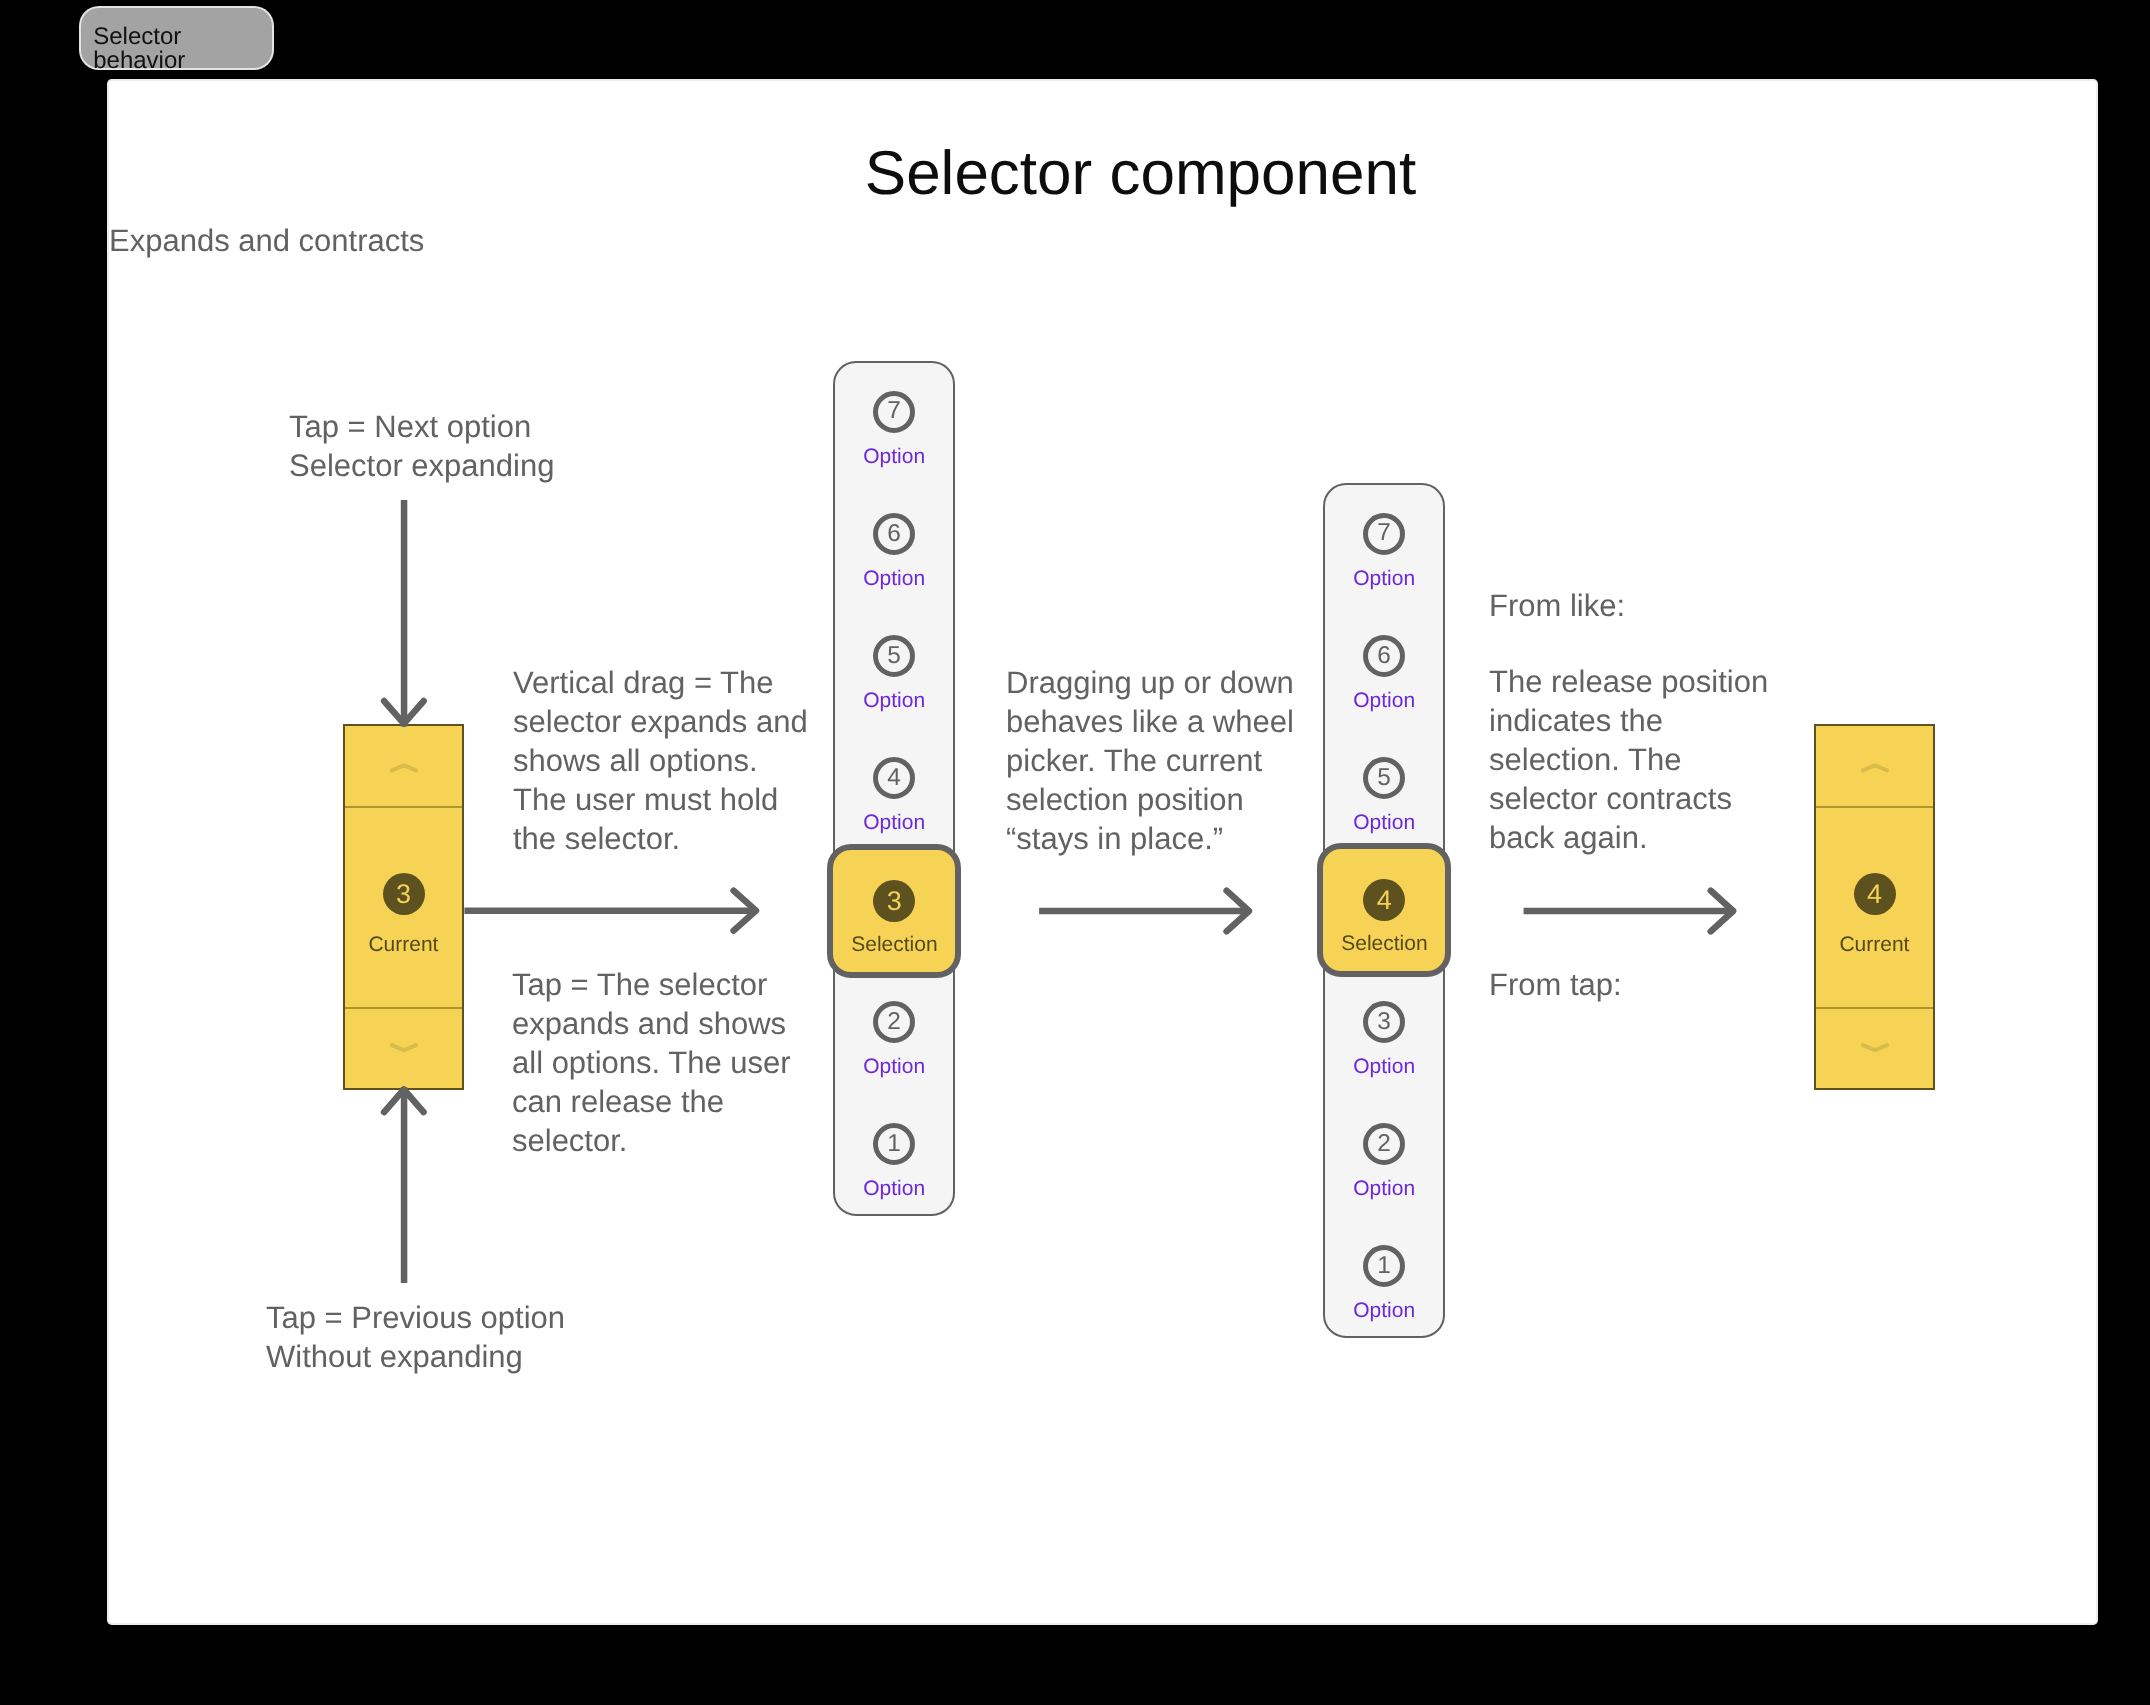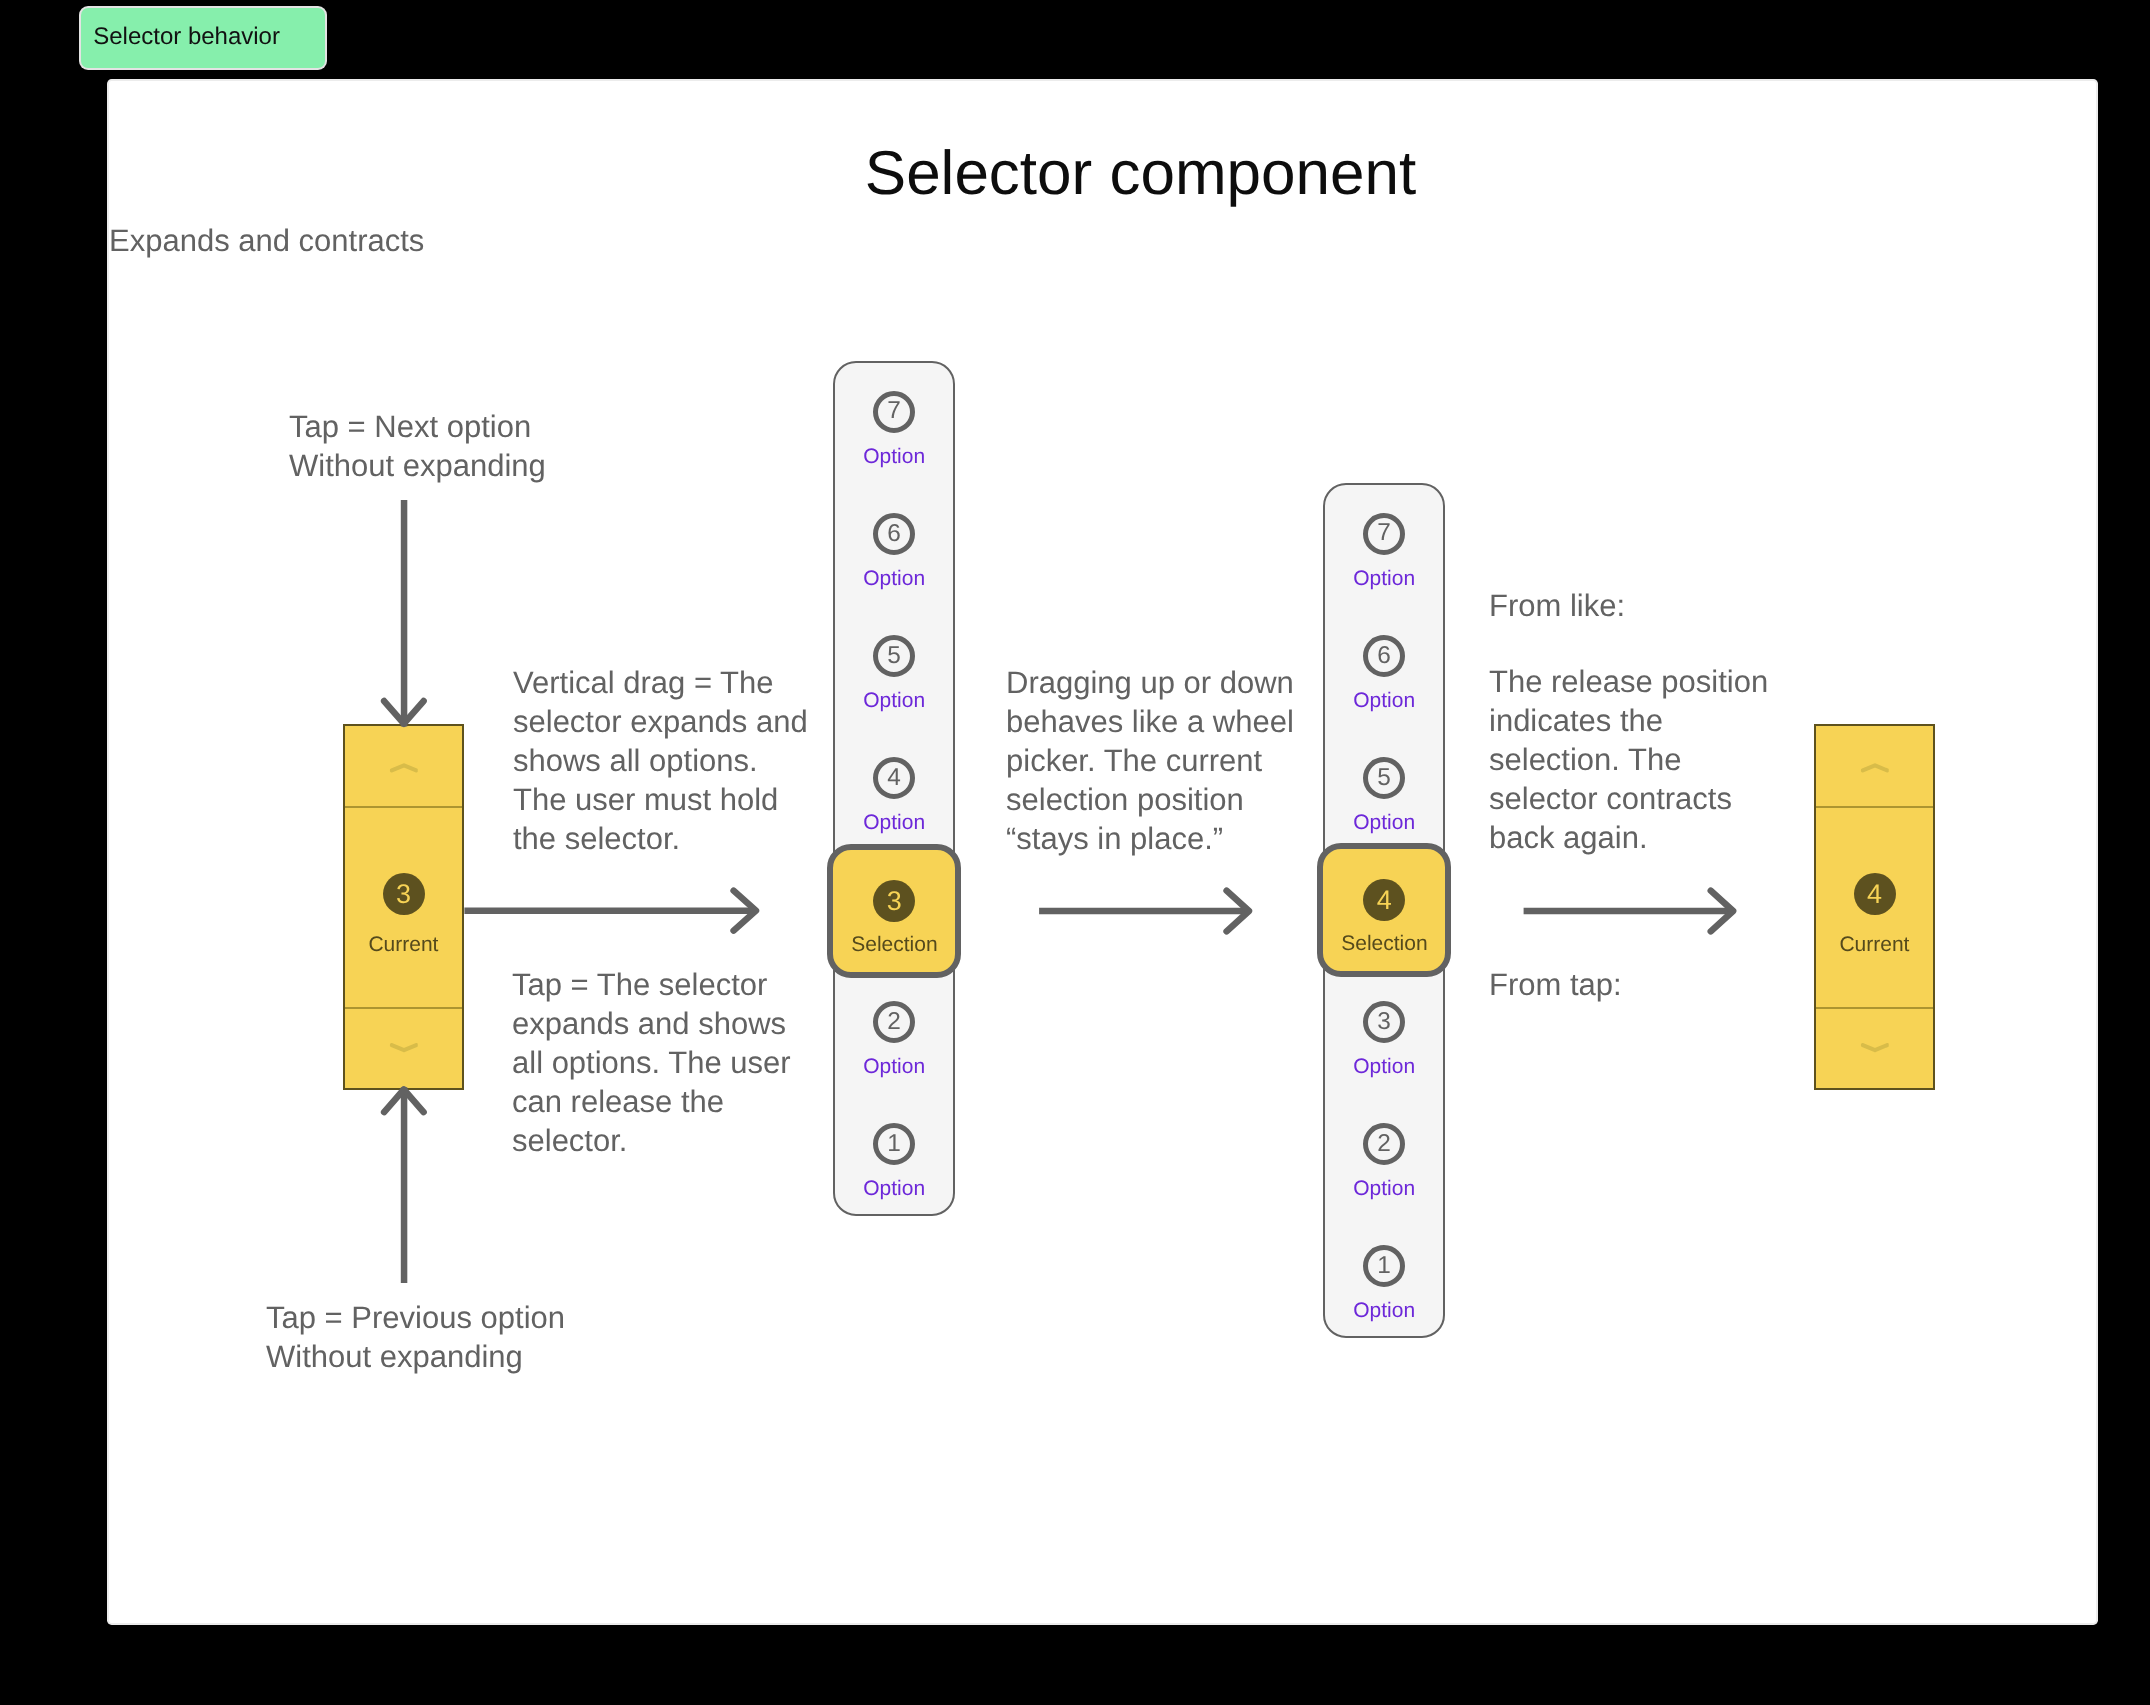--- a/index.html
+++ b/index.html
@@ -1,20 +1,20 @@
 <!DOCTYPE html>
 <html style="font-size:11px"><head>
 <meta charset="utf-8">
 <style>
   html,body{margin:0;padding:0;background:#000;width:2151px;height:1705px;overflow:hidden;}
   body{font-family:"Liberation Sans", sans-serif;-webkit-font-smoothing:antialiased;
        text-rendering:geometricPrecision;}
   *{-webkit-font-smoothing:antialiased;}
   .canvas,.tab{will-change:transform;}
-  .tab{position:absolute;left:81px;top:8.1px;width:244px;height:60px;background:#86efac;border-radius:7px;
+  .tab{position:absolute;left:81px;top:8.1px;width:191px;height:60px;background:#a3a3a3;border-radius:18px;
        box-shadow:0 0 0 2px #e3e3e3;box-sizing:border-box;}
   .tab span{position:absolute;left:12.2px;top:17px;font-size:24px;line-height:24px;color:#111;}
   .canvas{position:absolute;left:81px;top:81px;width:1987px;height:1542px;background:#fff;border-radius:2.7px;
           box-shadow:0 0 0 2px #ececec;overflow:hidden;margin-left:28px;}
   .title{position:absolute;left:0;top:62px;width:2063px;text-align:center;font-size:62px;line-height:62px;color:#0d0d0d;}
   .subtitle{position:absolute;left:0;top:144px;width:2063px;text-align:left;font-size:31px;line-height:31px;color:#626262;}
 
   
   .tb{position:absolute;font-size:31px;line-height:39px;color:#626262;}
   .tb.pre{white-space:pre-line;}
@@ -46,21 +46,21 @@
 
 <div class="tab">
   <span>Selector behavior</span>
 </div>
 
 <div class="canvas">
   <div class="title">Selector component</div>
   <div class="subtitle">Expands and contracts</div>
 
   <div class="tb pre" style="left:180px;top:326px;width:292px;">Tap = Next option
-Without expanding</div>
+Selector expanding</div>
   <div class="tb pre" style="left:157px;top:1217px;width:319px;">Tap = Previous option
 Without expanding</div>
   <div class="tb" style="left:403px;top:884px;width:295px;">Tap = The selector expands and shows all options. The user can release the selector.</div>
   <div class="tb" style="left:404px;top:582px;width:302px;">Vertical drag = The selector expands and shows all options. The user must hold the selector.</div>
   <div class="tb" style="left:897px;top:582px;width:309px;">Dragging up or down behaves like a wheel picker. The current selection position “stays in place.”</div>
   <div class="tb" style="left:1380px;top:505px;width:326px;">From like:</div>
   <div class="tb" style="left:1380px;top:581px;width:295px;">The release position indicates the selection. The selector contracts back again.</div>
   <div class="tb" style="left:1380px;top:884px;width:326px;">From tap:</div>
 
   <div class="sel" style="left:234px;top:643px;">

